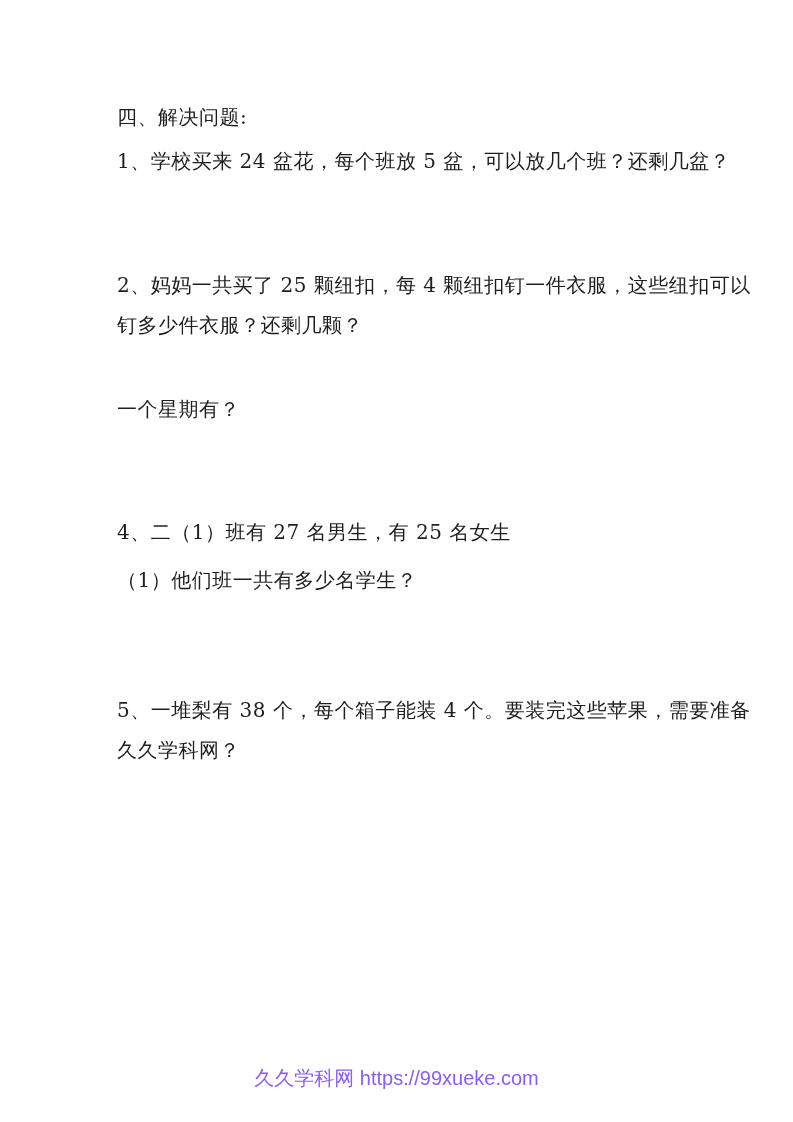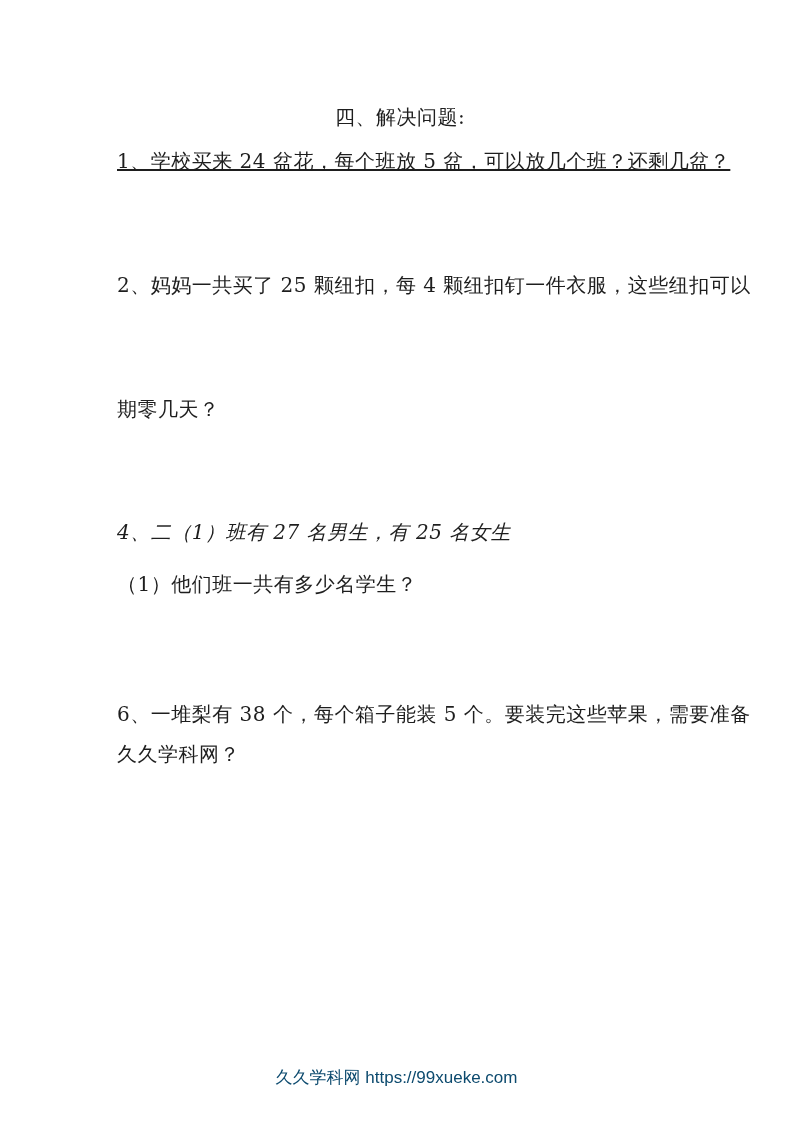--- a/index.html
+++ b/index.html
@@ -24,63 +24,63 @@
   .line {
     font-size: 20px;
     line-height: 40px;
     margin: 0;
     white-space: nowrap;
     letter-spacing: 0.5px;
   }
   .heading {
     font-weight: normal;
     margin-bottom: 4px;
-    text-align: center;
   }
-  .mb84 { margin-bottom: 84px; text-decoration: underline; }
-  .mb88 { margin-bottom: 84px; }
+  .mb84 { margin-bottom: 84px; }
+  .mb88 { margin-bottom: 44px; }
   .mb83 { margin-bottom: 83px; }
-  .mb90 { margin-bottom: 90px; }
-  .mb0  { margin-bottom: 12px; font-style: italic; }
+  .mb90 { margin-bottom: 90px; margin-top: 8px; }
+  .mb0  { margin-bottom: 0; }
   .watermark {
     position: absolute;
     left: 0;
     right: 0;
     top: 1066px;
     text-align: center;
     font-family: "Liberation Sans", "DejaVu Sans", sans-serif;
-    font-size: 17px;
+    font-size: 20px;
     line-height: 24px;
-    color: #0c4a6e;
+    color: #8b5cf6;
   }
 </style>
 </head>
 <body>
 
 <main class="content">
 
   <h2 class="line heading">四、解决问题:</h2>
 
   <section class="mb84">
     <p class="line">1、学校买来 24 盆花，每个班放 5 盆，可以放几个班？还剩几盆？</p>
   </section>
 
   <section class="mb88">
     <p class="line">2、妈妈一共买了 25 颗纽扣，每 4 颗纽扣钉一件衣服，这些纽扣可以</p>
+    <p class="line">钉多少件衣服？还剩几颗？</p>
   </section>
 
   <section class="mb83">
-    <p class="line">期零几天？</p>
+    <p class="line">一个星期有？</p>
   </section>
 
   <section class="mb83">
     <p class="line mb0">4、二（1）班有 27 名男生，有 25 名女生</p>
     <p class="line mb90">（1）他们班一共有多少名学生？</p>
   </section>
 
   <section>
-    <p class="line">6、一堆梨有 38 个，每个箱子能装 5 个。要装完这些苹果，需要准备</p>
+    <p class="line">5、一堆梨有 38 个，每个箱子能装 4 个。要装完这些苹果，需要准备</p>
     <p class="line">久久学科网？</p>
   </section>
 
 </main>
 
 <footer class="watermark">久久学科网 https://99xueke.com</footer>
 
 </body></html>

